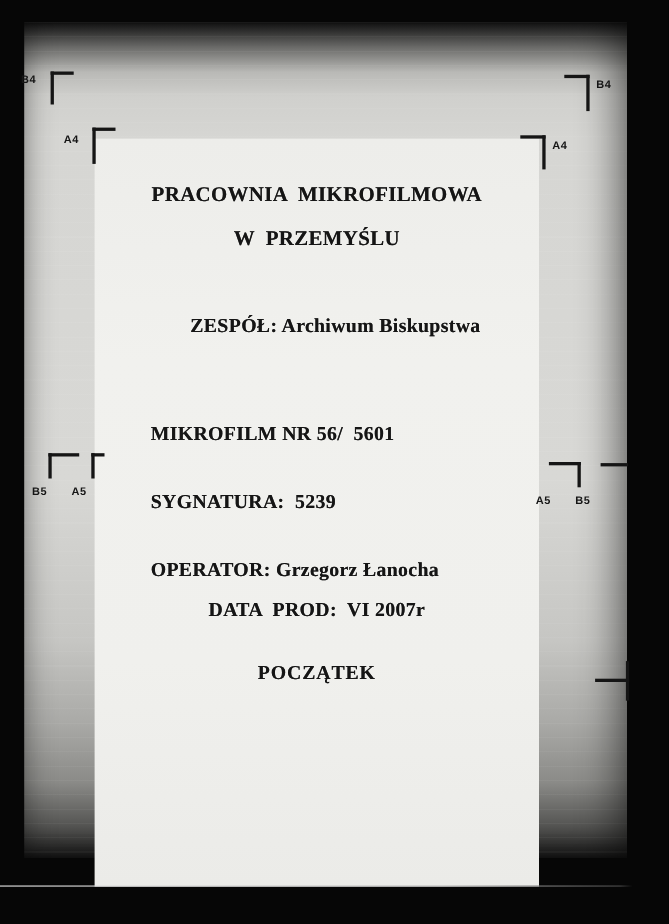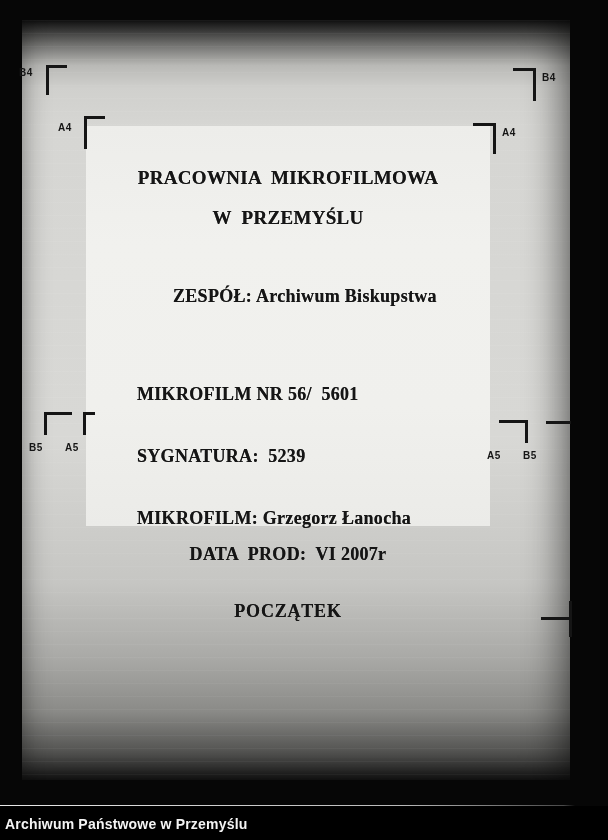--- a/index.html
+++ b/index.html
@@ -39,21 +39,21 @@
         #191919 100%);
     box-shadow:
       inset -28px 0 34px -16px rgba(0,0,0,0.45),
       inset 18px 0 26px -14px rgba(0,0,0,0.30),
       inset 0 -10px 18px -8px rgba(0,0,0,0.35);
   }
   
   .card {
     position: absolute;
     left: 86px; top: 126px;
-    width: 404px; height: 400px;
+    width: 404px; height: 680px;
     background: linear-gradient(180deg, #ededea 0%, #f1f1ee 30%, #f0f0ed 70%, #ebebe8 100%);
   }
   .card .txt {
     position: absolute;
     color: #151515;
     font-family: "Liberation Serif", serif;
     font-weight: 700;
     font-size: 18px;
     line-height: 20px;
     white-space: pre;
@@ -114,21 +114,21 @@
   <div class="photo"></div>
 
   <div class="card">
     <div class="txt center hdr" style="top:42px;">PRACOWNIA  MIKROFILMOWA</div>
     <div class="txt center hdr" style="top:82px;">W  PRZEMYŚLU</div>
 
     <div class="txt indent zespol">ZESPÓŁ: Archiwum Biskupstwa</div>
 
     <div class="txt indent mikro">MIKROFILM NR 56/  5601</div>
     <div class="txt indent sygn">SYGNATURA:  5239</div>
-    <div class="txt indent oper">MIKROFILM: Grzegorz Łanocha</div>
+    <div class="txt indent oper">OPERATOR: Grzegorz Łanocha</div>
     <div class="txt center dataprod">DATA  PROD:  VI 2007r</div>
     <div class="txt center pocz">POCZĄTEK</div>
   </div>
 
   <div class="fid-label" style="left:19px; top:66px;">B4</div>
   <div class="bracket br-tl" style="left:46px; top:65px; width:18px; height:27px;"></div>
 
   <div class="fid-label" style="left:58px; top:121px;">A4</div>
   <div class="bracket br-tl" style="left:84px; top:116px; width:18px; height:30px;"></div>
 
@@ -147,17 +147,14 @@
   <div class="fid-label" style="left:487px; top:449px;">A5</div>
 
   <div class="bracket br-tr" style="left:499px; top:420px; width:26px; height:20px;"></div>
   <div class="fid-label" style="left:523px; top:449px;">B5</div>
 
   <div class="mark-line" style="left:546px; top:421px; width:25px; height:3px;"></div>
   <div class="mark-line" style="left:541px; top:617px; width:31px; height:3px;"></div>
   <div class="mark-line" style="left:569px; top:601px; width:3px; height:36px;"></div>
 
   <div class="footer-rule"></div>
-  <div class="footer-bar">
-    <div class="footer-text">Archiwum Państwowe w Przemyślu</div>
-  </div>
 
 </div>
 
 </body></html>

